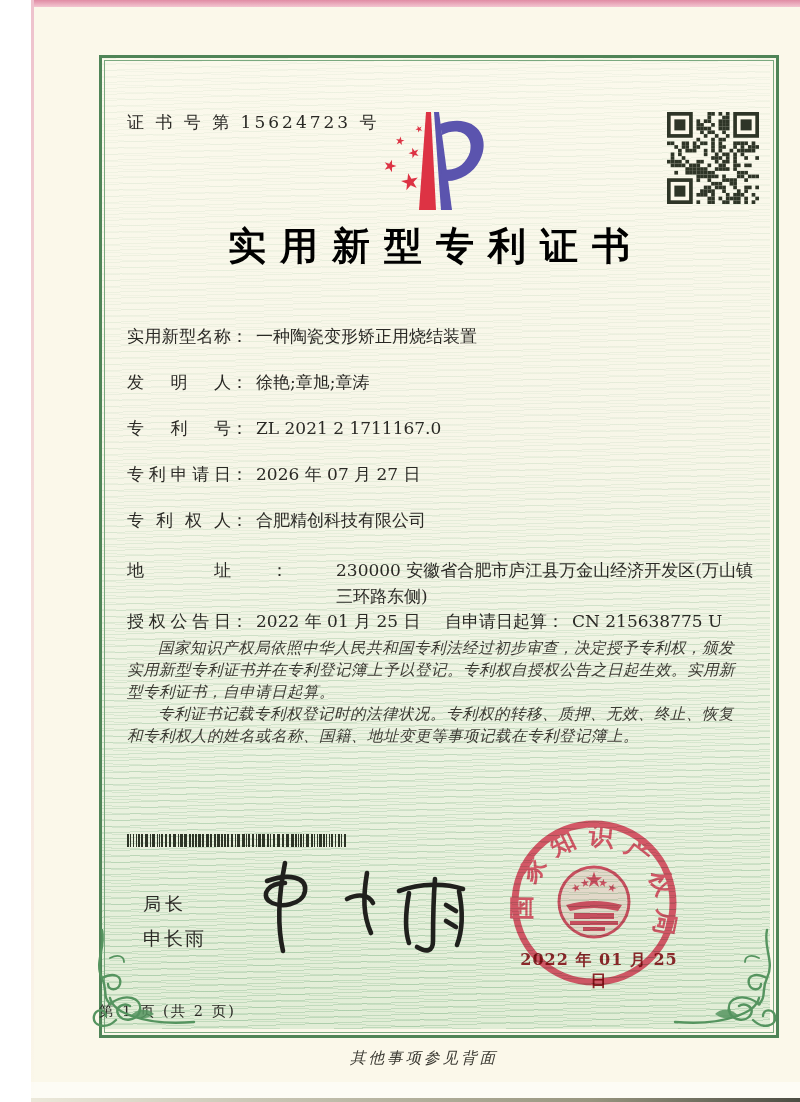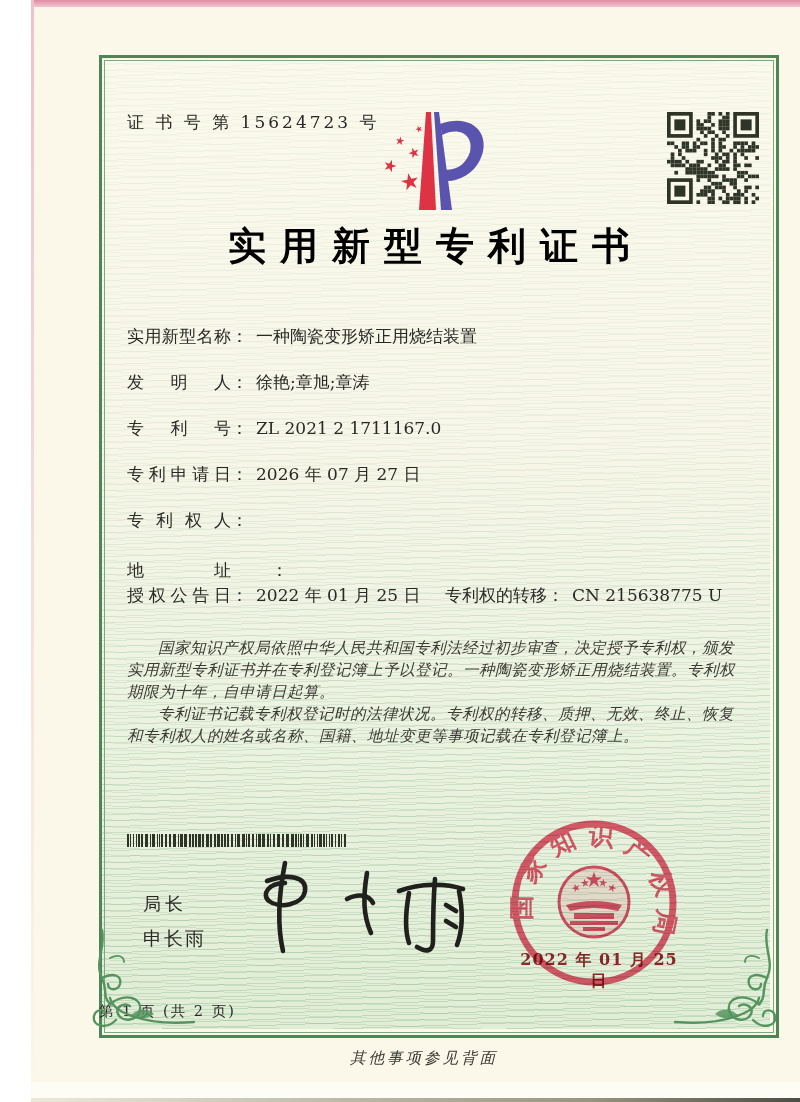--- a/index.html
+++ b/index.html
@@ -364,41 +364,43 @@
         <span class="val">ZL 2021 2 1711167.0</span>
     </div>
     <div class="row">
       <span class="lab">专利申请日</span>
         <span class="colon">：</span>
         <span class="val">2026 年 07 月 27 日</span>
     </div>
     <div class="row">
       <span class="lab">专利权人</span>
         <span class="colon">：</span>
+        <span class="val">合肥精创科技有限公司</span>
     </div>
     <div class="row address">
       <span class="lab">地址</span>
         <span class="colon">：</span>
+        <span class="val">230000 安徽省合肥市庐江县万金山经济开发区(万山镇三环路东侧)</span>
     </div>
     <div class="row grant">
       <span class="pair first">
         <span class="lab">授权公告日</span>
           <span class="colon">：</span>
           <span>2022 年 01 月 25 日</span>
       </span>
       <span class="pair">
-        <span>专利权的转移</span>
+        <span>自申请日起算</span>
           <span class="colon">：</span>
           <span>CN 215638775 U</span>
       </span>
     </div>
   </div>
 
   <div class="abs paras">
-    <p>国家知识产权局依照中华人民共和国专利法经过初步审查，决定授予专利权，颁发实用新型专利证书并在专利登记簿上予以登记。一种陶瓷变形矫正用烧结装置。专利权期限为十年，自申请日起算。</p>
+    <p>国家知识产权局依照中华人民共和国专利法经过初步审查，决定授予专利权，颁发实用新型专利证书并在专利登记簿上予以登记。专利权自授权公告之日起生效。实用新型专利证书，自申请日起算。</p>
     <p>专利证书记载专利权登记时的法律状况。专利权的转移、质押、无效、终止、恢复和专利权人的姓名或名称、国籍、地址变更等事项记载在专利登记簿上。</p>
   </div>
 
   <svg class="abs barcode" id="barcode-svg" viewBox="0 0 220 13" preserveAspectRatio="none">
       <g fill="#2e3527">
         <rect x="0" y="0" width="2" height="13"></rect>
         <rect x="3" y="0" width="1" height="13"></rect>
         <rect x="6" y="0" width="1" height="13"></rect>
         <rect x="9" y="0" width="1" height="13"></rect>
         <rect x="11" y="0" width="2" height="13"></rect>

